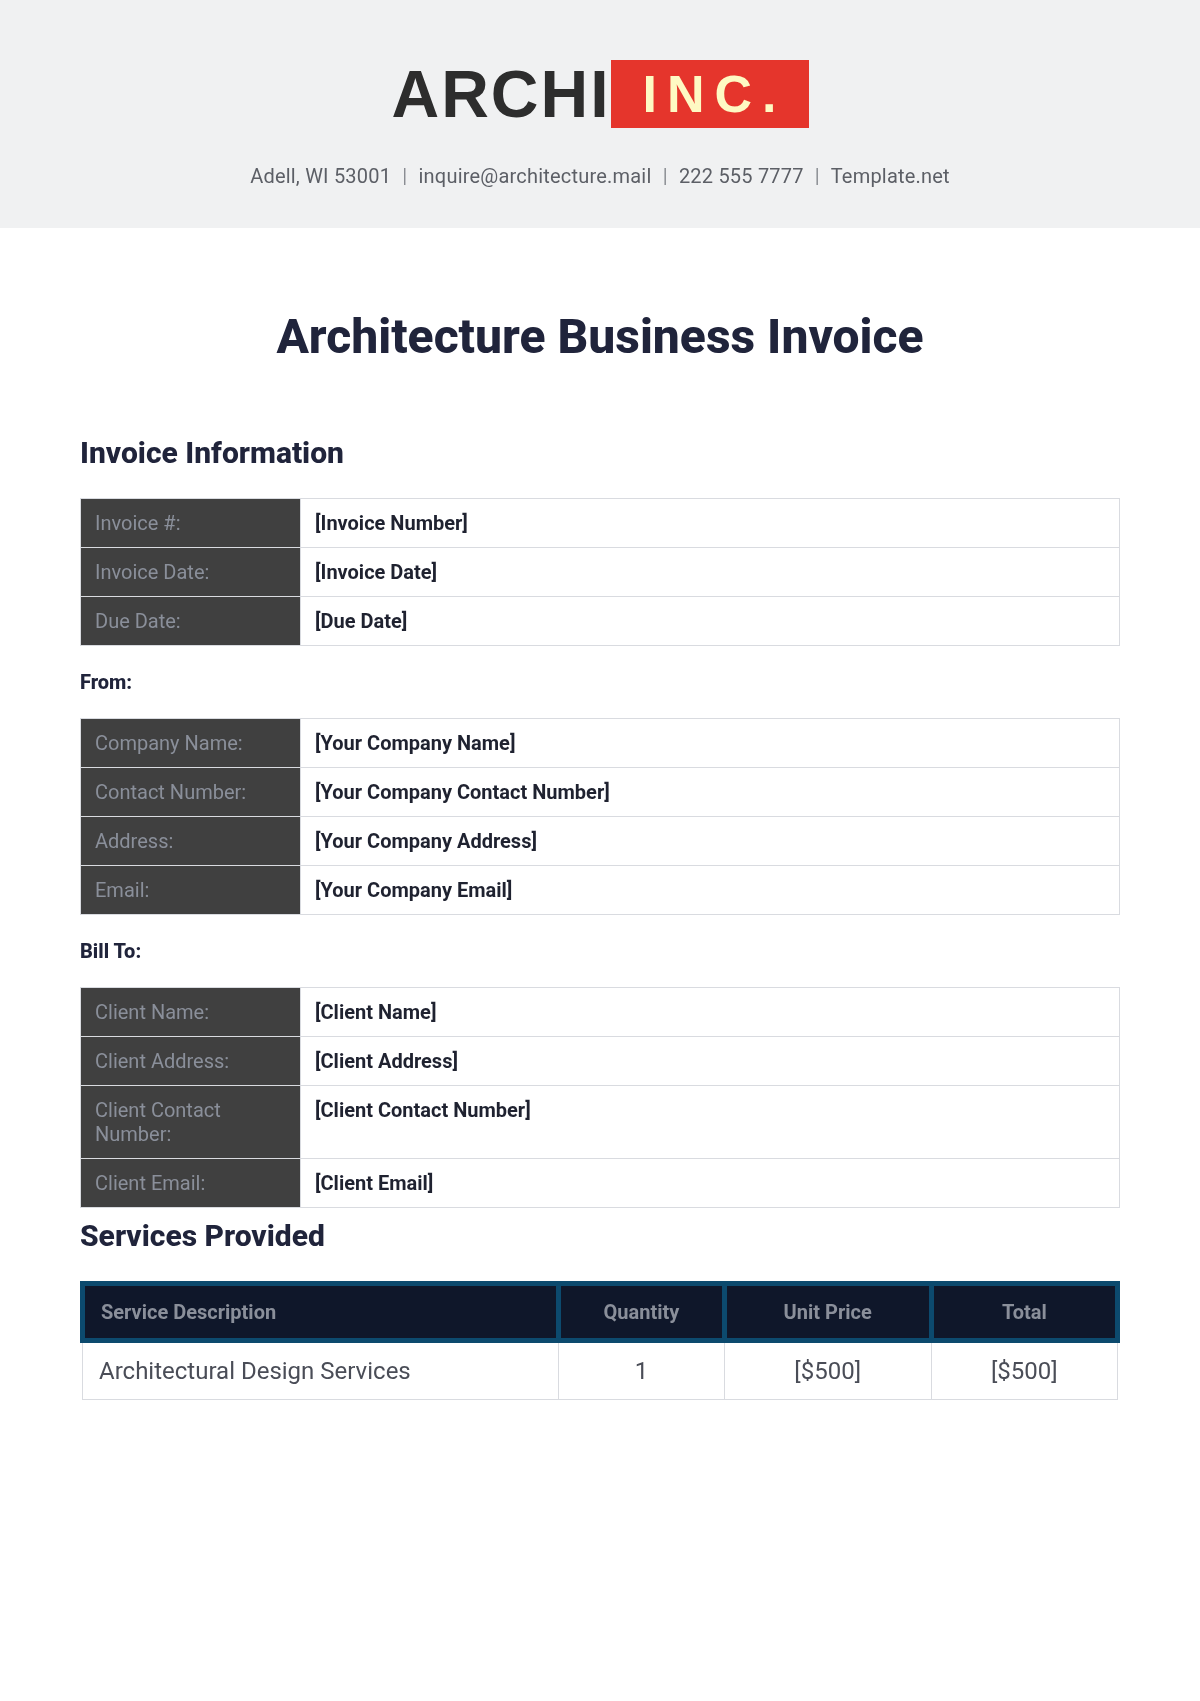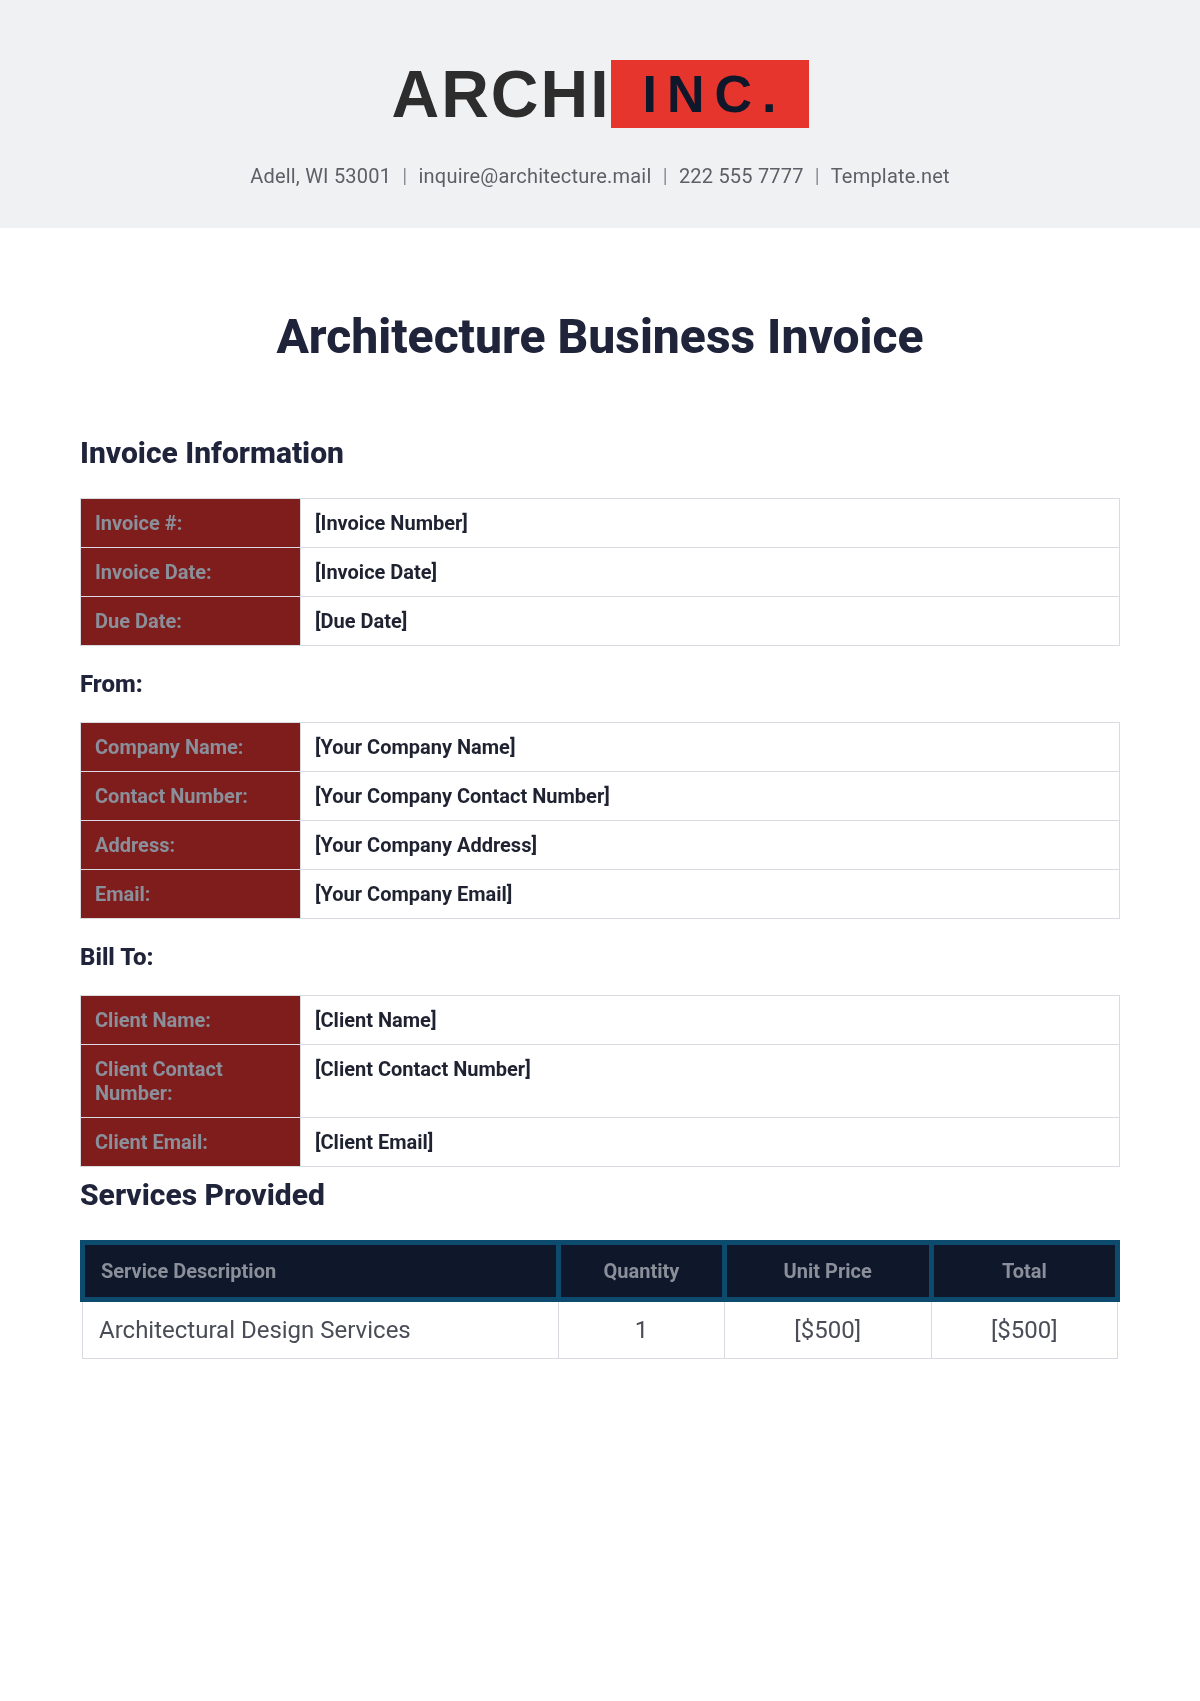--- a/index.html
+++ b/index.html
@@ -21,21 +21,21 @@
   .logo-archi {
     font-family: Arial, Helvetica, sans-serif;
     font-weight: 900;
     font-size: 66px;
     letter-spacing: 2px;
     color: #2d2d2d;
     line-height: 1;
   }
   .logo-inc {
     background: #e5352c;
-    color: #0f172a;
+    color: #fef9c3;
     font-family: Arial, Helvetica, sans-serif;
     font-weight: 900;
     font-size: 52px;
     letter-spacing: 10px;
     padding: 8px 22px 8px 32px;
     line-height: 1;
   }
   .header-contact {
     margin-top: 36px;
     font-size: 20px;
@@ -57,42 +57,42 @@
     margin-bottom: 70px;
   }
   .section-title {
     font-size: 30px;
     font-weight: 800;
     color: #20243b;
     margin-bottom: 28px;
     margin-top: 10px;
   }
   .sub-title {
-    font-size: 24px;
+    font-size: 20px;
     font-weight: 800;
     color: #20243b;
     margin: 24px 0 24px 0;
   }
   table.kv {
     width: 100%;
     border-collapse: collapse;
     border: 1px solid #d9dbe0;
     margin-bottom: 10px;
   }
   table.kv td {
     border: 1px solid #d9dbe0;
     padding: 12px 14px;
     font-size: 20px;
     vertical-align: top;
   }
   table.kv td.label {
     width: 220px;
-    background: #7f1d1d;
+    background: #404040;
     color: #8a8f9a;
-    font-weight: 700;
+    font-weight: 400;
   }
   table.kv td.value {
     font-weight: 700;
     color: #1f2230;
   }
   table.services {
     width: 100%;
     border-collapse: collapse;
     border: 1px solid #d9dbe0;
   }
@@ -179,20 +179,24 @@
     </table>
 
   <h3 class="sub-title">Bill To:</h3>
   <table class="kv">
     <tbody>
         <tr>
       <td class="label">Client Name:</td>
       <td class="value">[Client Name]</td>
     </tr>
     <tr>
+      <td class="label">Client Address:</td>
+      <td class="value">[Client Address]</td>
+    </tr>
+    <tr>
       <td class="label">Client Contact Number:</td>
       <td class="value">[Client Contact Number]</td>
     </tr>
     <tr>
       <td class="label">Client Email:</td>
       <td class="value">[Client Email]</td>
     </tr>
   </tbody>
     </table>
 

